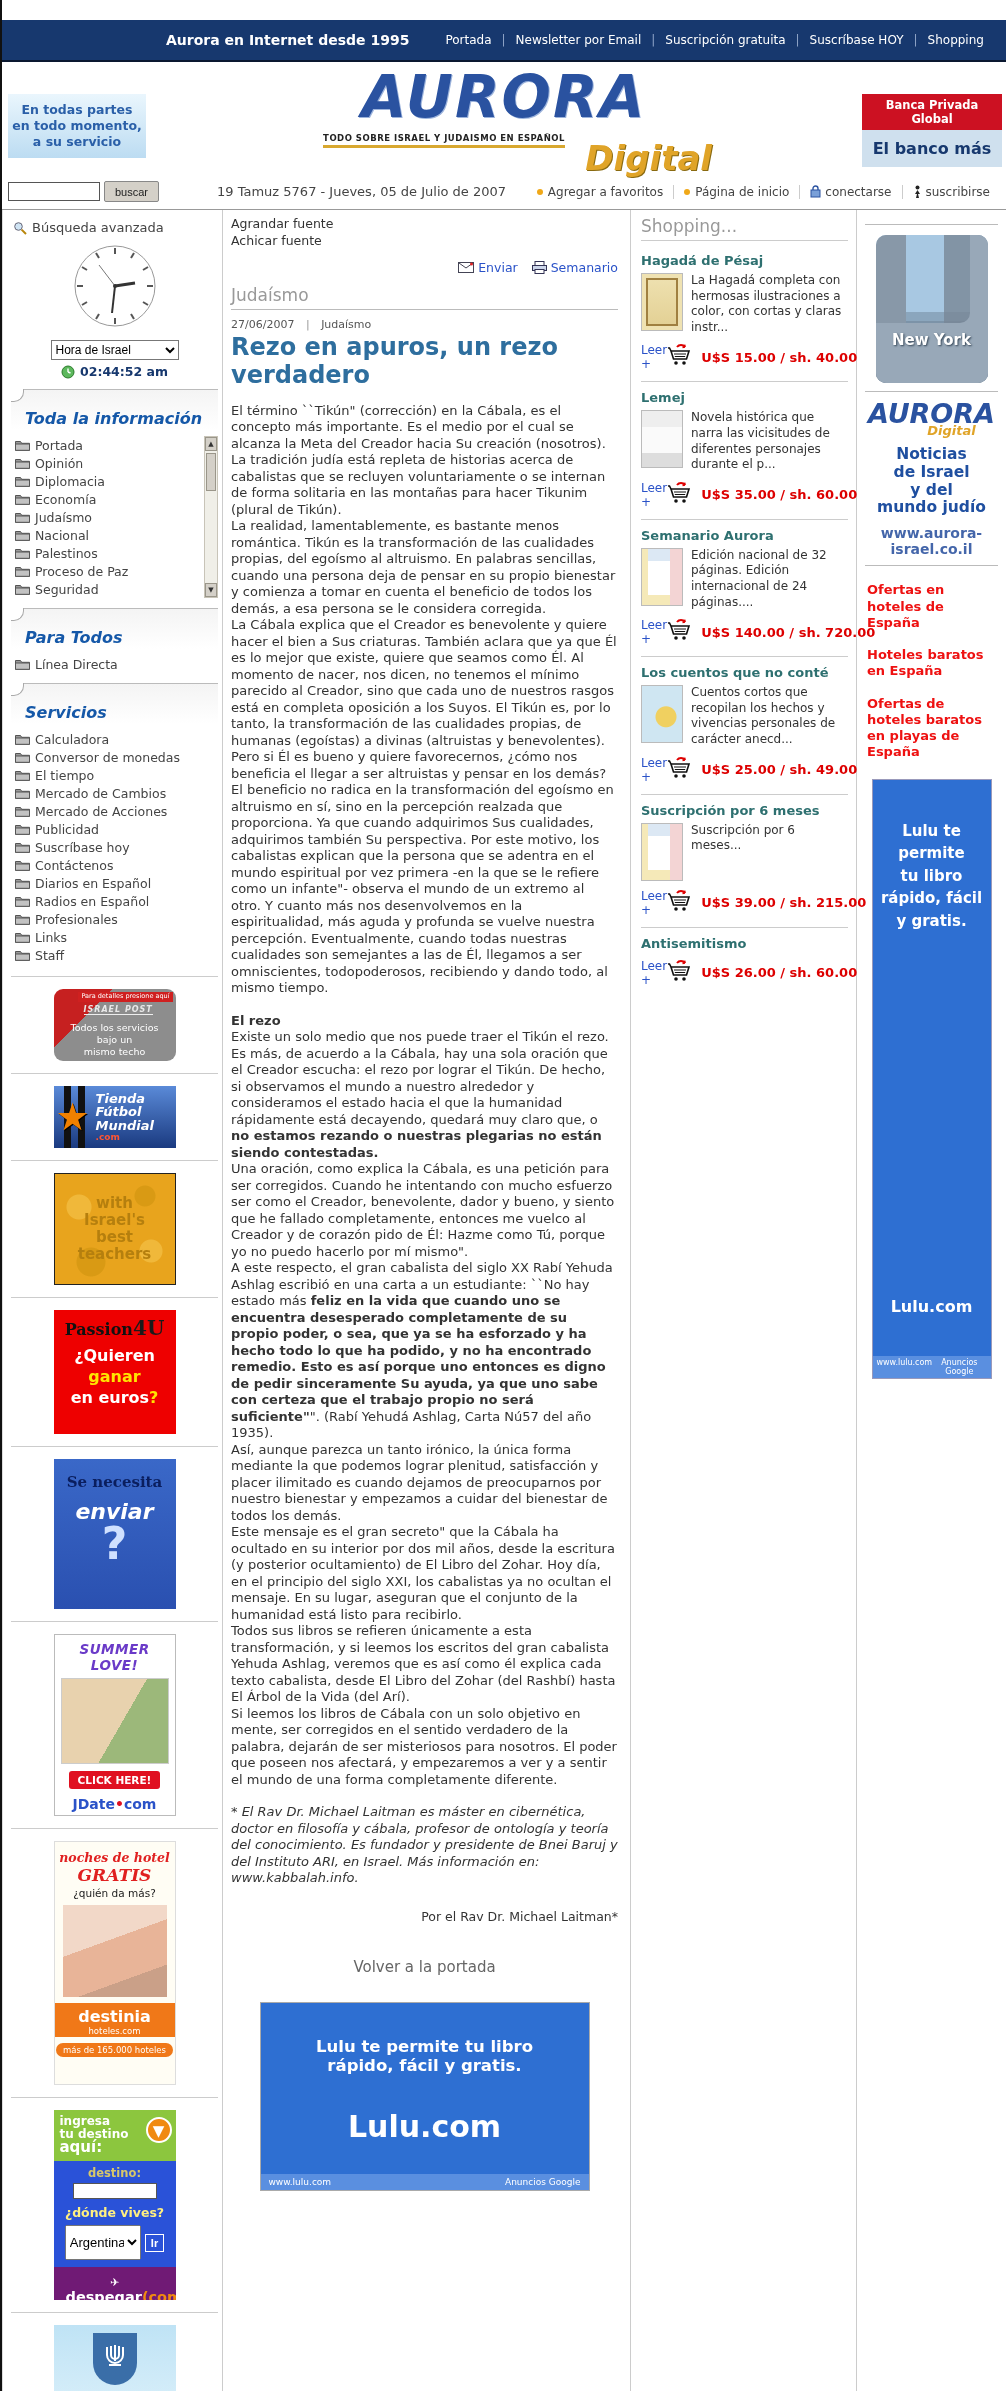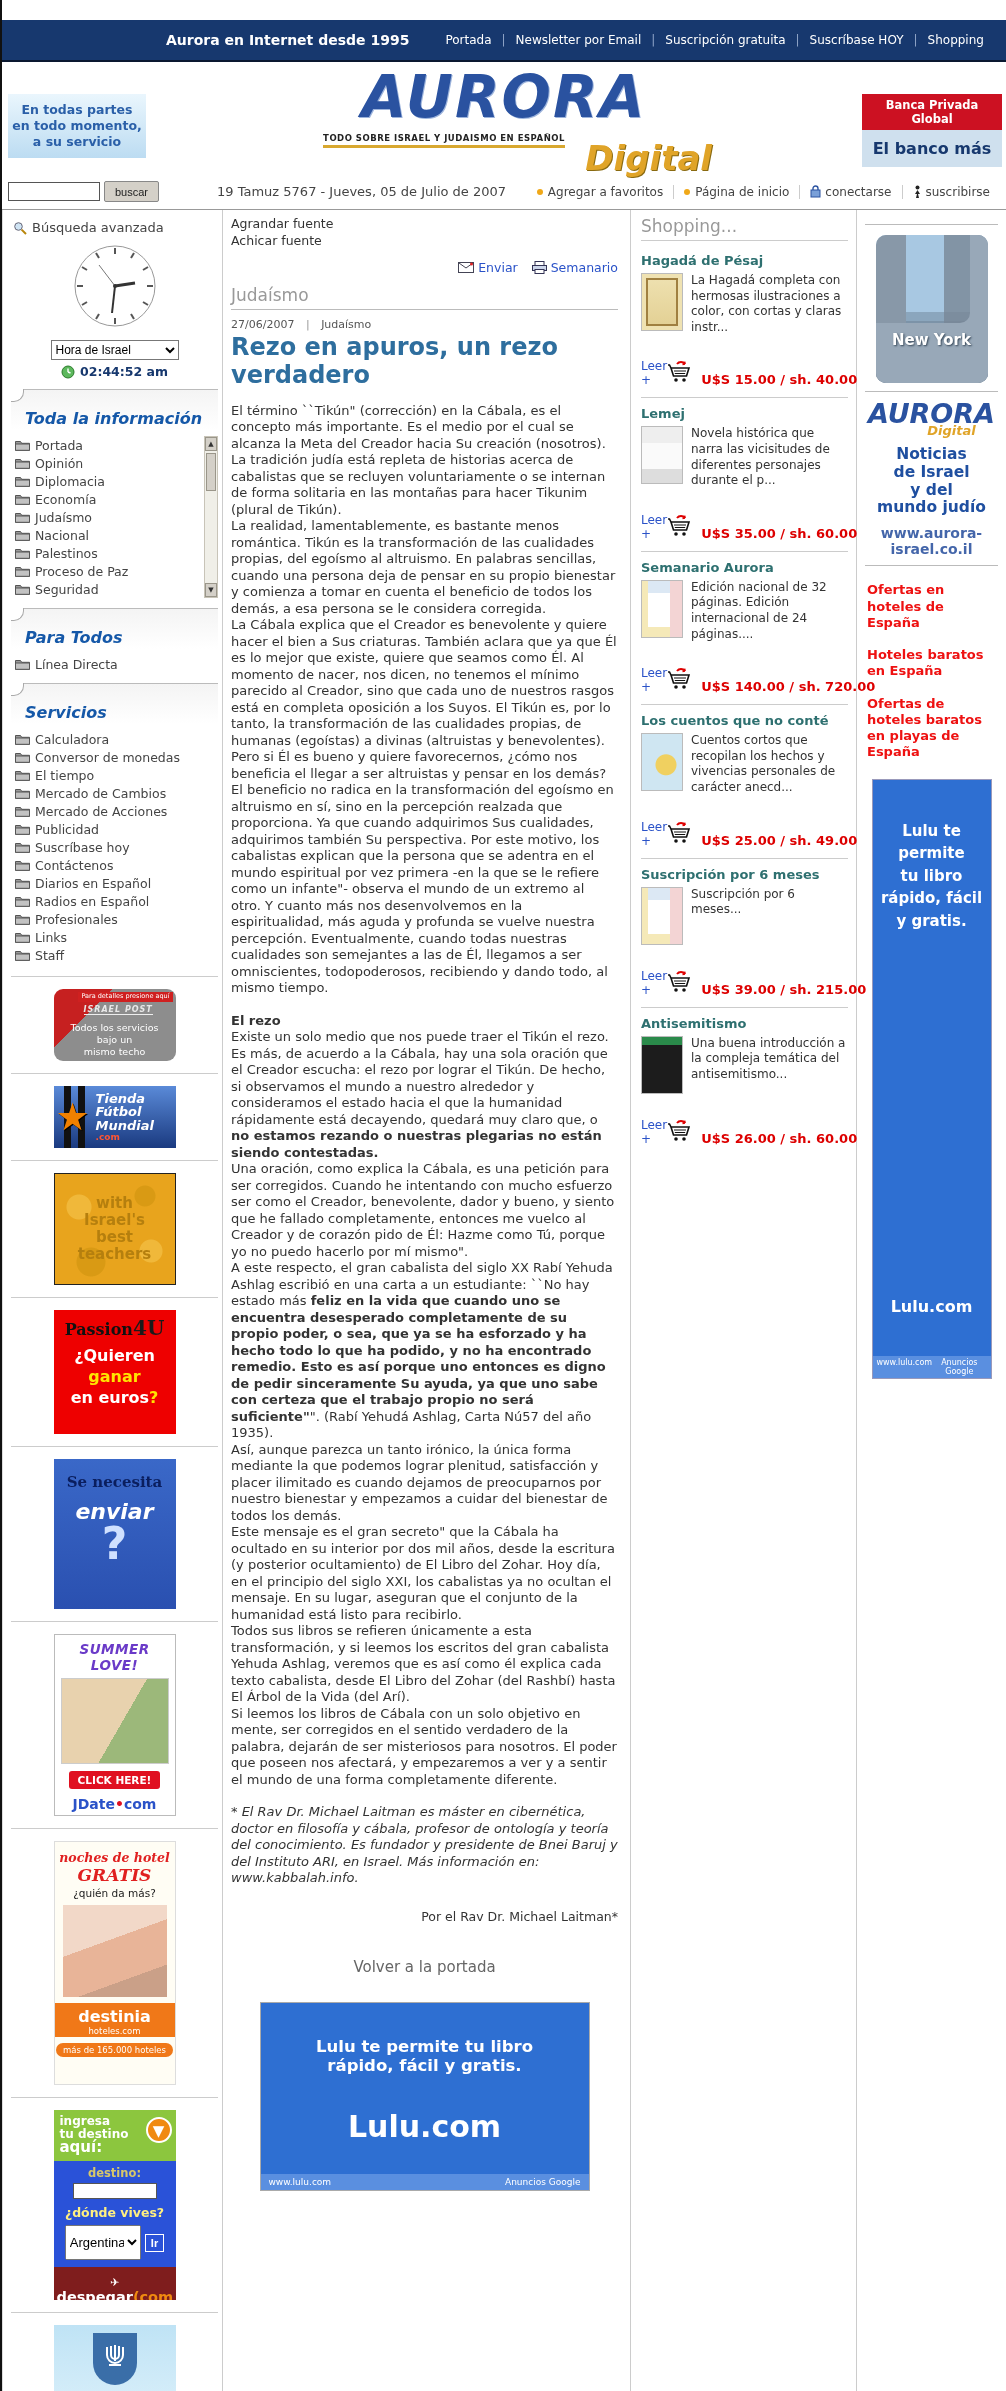--- a/index.html
+++ b/index.html
@@ -143,21 +143,21 @@
   .desp-head { background:#8cc63e; color:#fff; font-weight:bold; font-size:12px; line-height:1.05; padding:5px 6px; position:relative; text-align:left; }
   .desp-head .big { font-size:15px; }
   .desp-arrow { position:absolute; right:4px; top:7px; width:26px; height:26px; border-radius:50%; background:#f08a10; color:#fff; font-size:15px; text-align:center; line-height:25px; border:2px solid #fff; }
   .desp-body { background:#2a52d8; text-align:center; padding:5px 0 7px; }
   .desp-lab1 { color:#d8c86a; font-weight:bold; font-size:11.5px; }
   .desp-input { width:84px; height:16px; border:1px solid #555; margin-top:3px; }
   .desp-lab2 { color:#ffef80; font-weight:bold; font-size:12.5px; margin-top:6px; }
   .desp-row { display:flex; justify-content:center; align-items:center; margin-top:5px; }
   .desp-select { width:76px; font-size:13px; height:35px; }
   .desp-go { margin-left:4px; background:#2a52d8; border:1px solid #fff; color:#fff; font-weight:bold; font-size:11px; height:18px; padding:0 5px; }
-  .desp-foot { background:#7f1d1d; color:#fff; font-weight:bold; font-size:14.5px; padding:6px 3px; text-align:center; }
+  .desp-foot { background:#701a75; color:#fff; font-weight:bold; font-size:14.5px; padding:6px 12px; text-align:center; }
   .desp-foot .tld { color:#f08a10; }
   .desp-foot .plane { color:#fff; font-size:11px; }
   .ban-min { height:145px; background:linear-gradient(#bfe3f5,#eaf7fd); text-align:center; padding-top:8px; }
   .min-shield { width:44px; height:52px; margin:0 auto; background:#3a6ea8; border-radius:0 0 22px 22px; position:relative; }
   .min-shield svg { margin-top:6px; }
   .min-lines { color:#1a57a8; font-weight:bold; font-size:12.5px; line-height:1.2; margin-top:8px; }
 
   
   .article { padding:6px 12px 20px 8px; }
   .font-links a { display:block; color:#333; font-size:12.5px; line-height:1.35; }
@@ -187,21 +187,21 @@
   .shop-item:last-child { border-bottom:none; }
   .shop-title { color:#2e7070; font-weight:bold; font-size:13px; margin-bottom:5px; }
   .shop-body { display:flex; }
   .shop-thumb { width:42px; height:58px; flex:none; margin-right:8px; border:1px solid #bbb; }
   .t0 { background:linear-gradient(#efe2b2,#e2cf92); box-shadow:inset 0 0 0 4px #efe2b2, inset 0 0 0 6px #a08040; }
   .t1 { background:#fafafa; box-shadow:inset 0 -14px 0 #ddd, inset 0 16px 0 #eee; }
   .t2, .t4 { background:linear-gradient(#dce8f4 0 22%, #fff 22%), #fff; box-shadow:inset -12px 0 0 #f3d4d4, inset 6px -10px 0 #f5e9b8; }
   .t3 { background:radial-gradient(circle at 60% 55%, #f0d060 0 10px, #cfe6f2 11px); }
   .t5 { background:#1c1c1c; box-shadow:inset 0 8px 0 #2a8a4a; }
   .shop-desc { font-size:12px; line-height:1.3; color:#333; }
-  .shop-foot { display:flex; align-items:flex-end; margin-top:24px; }
+  .shop-foot { display:flex; align-items:center; margin-top:8px; }
   .shop-leer { color:#2a52c8; font-size:12px; }
   .shop-cart { margin:0 8px 0 auto; }
   .shop-price { color:#dd0000; font-weight:bold; font-size:13px; white-space:nowrap; }
 
   
   .rightcol { padding:6px 4px 10px; }
   .r-divider { border-top:1px solid #bbb; margin:8px 4px; }
   .ny-photo {
     width:112px; height:148px; margin:10px auto 6px; border-radius:10px; position:relative;
     background:linear-gradient(#a8c8e2 0 52%, #8ba6bd 52% 58%, #7c93a8 58% 92%, #5d7892 92%);
@@ -802,24 +802,20 @@
                 <path d="M4 7L2.5 4H1" fill="none" stroke="#111" stroke-width="1.6"></path>
                 <circle cx="9" cy="19" r="1.8" fill="#111"></circle>
                 <circle cx="17" cy="19" r="1.8" fill="#111"></circle>
                 <path d="M7 10h12M7.8 12.5h10.4" stroke="#111" stroke-width="1"></path>
               </svg></span>
             <span class="shop-price">U$S 39.00 / sh. 215.00</span>
           </div>
         </div>
         <div class="shop-item">
           <div class="shop-title">Antisemitismo</div>
-          <div class="shop-body">
-            <div class="shop-thumb t5"></div>
-            <div class="shop-desc">Una buena introducción a la compleja temática del antisemitismo...</div>
-          </div>
           <div class="shop-foot">
             <a class="shop-leer">Leer +</a>
             <span class="shop-cart"><svg width="26" height="22" viewBox="0 0 26 22">
                 <path d="M10 3a5 5 0 0 1 8 0" fill="none" stroke="#dd0000" stroke-width="2"></path>
                 <path d="M18 3l-2.5 0.4M18 3l-0.4-2.4" stroke="#dd0000" stroke-width="1.6" fill="none"></path>
                 <path d="M4 7h18l-2.5 8h-13z" fill="none" stroke="#111" stroke-width="1.6"></path>
                 <path d="M4 7L2.5 4H1" fill="none" stroke="#111" stroke-width="1.6"></path>
                 <circle cx="9" cy="19" r="1.8" fill="#111"></circle>
                 <circle cx="17" cy="19" r="1.8" fill="#111"></circle>
                 <path d="M7 10h12M7.8 12.5h10.4" stroke="#111" stroke-width="1"></path>

